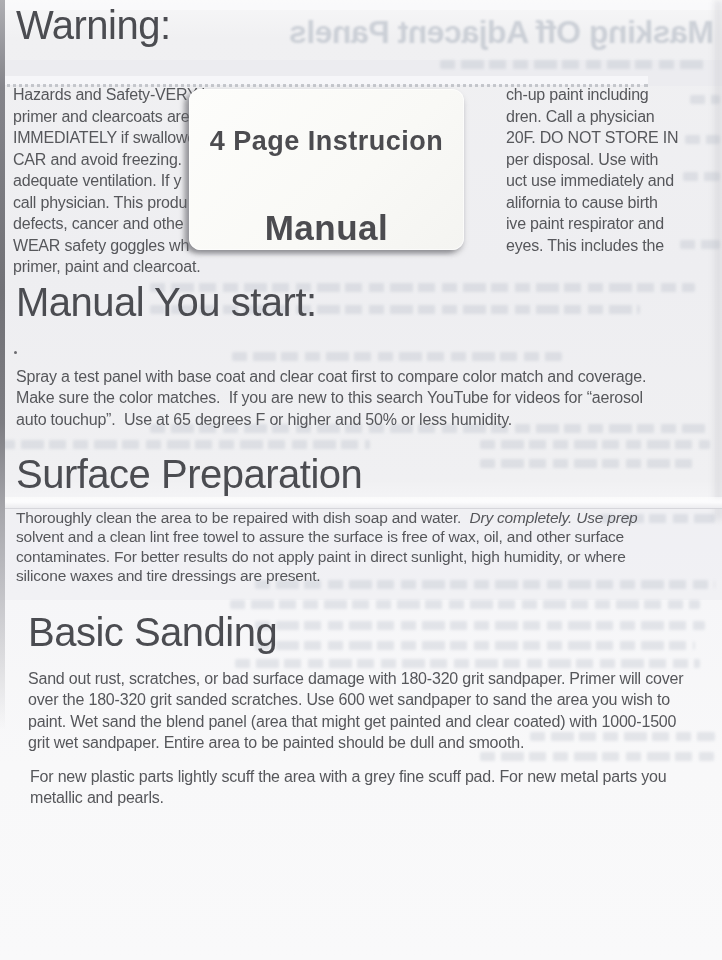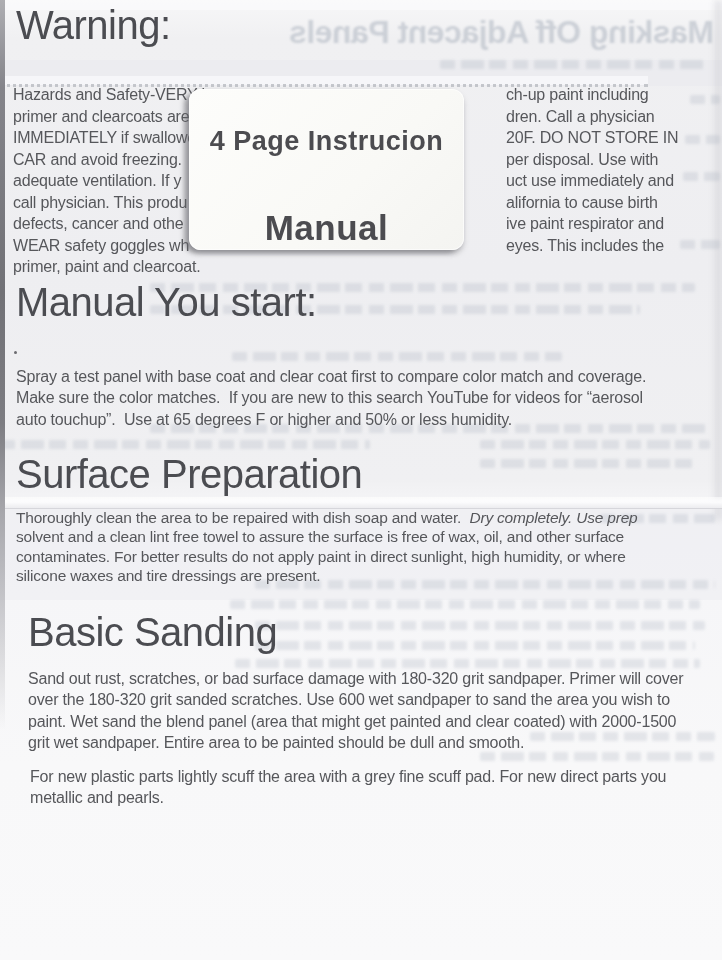--- a/index.html
+++ b/index.html
@@ -143,21 +143,21 @@
     <div class="ln"><span>Thoroughly clean the area to be repaired with dish soap and water.  </span><span class="it">Dry completely. Use prep</span></div>
     <div class="ln">solvent and a clean lint free towel to assure the surface is free of wax, oil, and other surface</div>
     <div class="ln">contaminates. For better results do not apply paint in direct sunlight, high humidity, or where</div>
     <div class="ln">silicone waxes and tire dressings are present.</div>
   </div>
 
   <h1 class="hd" style="left:28px;top:612px;">Basic Sanding</h1>
   <div class="para basic" style="left:28px;top:670px;">
     <div class="ln">Sand out rust, scratches, or bad surface damage with 180-320 grit sandpaper. Primer will cover</div>
     <div class="ln">over the 180-320 grit sanded scratches. Use 600 wet sandpaper to sand the area you wish to</div>
-    <div class="ln">paint. Wet sand the blend panel (area that might get painted and clear coated) with 2000-1500</div>
+    <div class="ln">paint. Wet sand the blend panel (area that might get painted and clear coated) with 1000-1500</div>
     <div class="ln">grit wet sandpaper. Entire area to be painted should be dull and smooth.</div>
   </div>
   <div class="para scuff" style="left:30px;top:768px;">
-    <div class="ln">For new plastic parts lightly scuff the area with a grey fine scuff pad. For new direct parts you</div>
+    <div class="ln">For new plastic parts lightly scuff the area with a grey fine scuff pad. For new metal parts you</div>
     <div class="ln">metallic and pearls.</div>
   </div>
 
 </div>
 
 </body></html>

